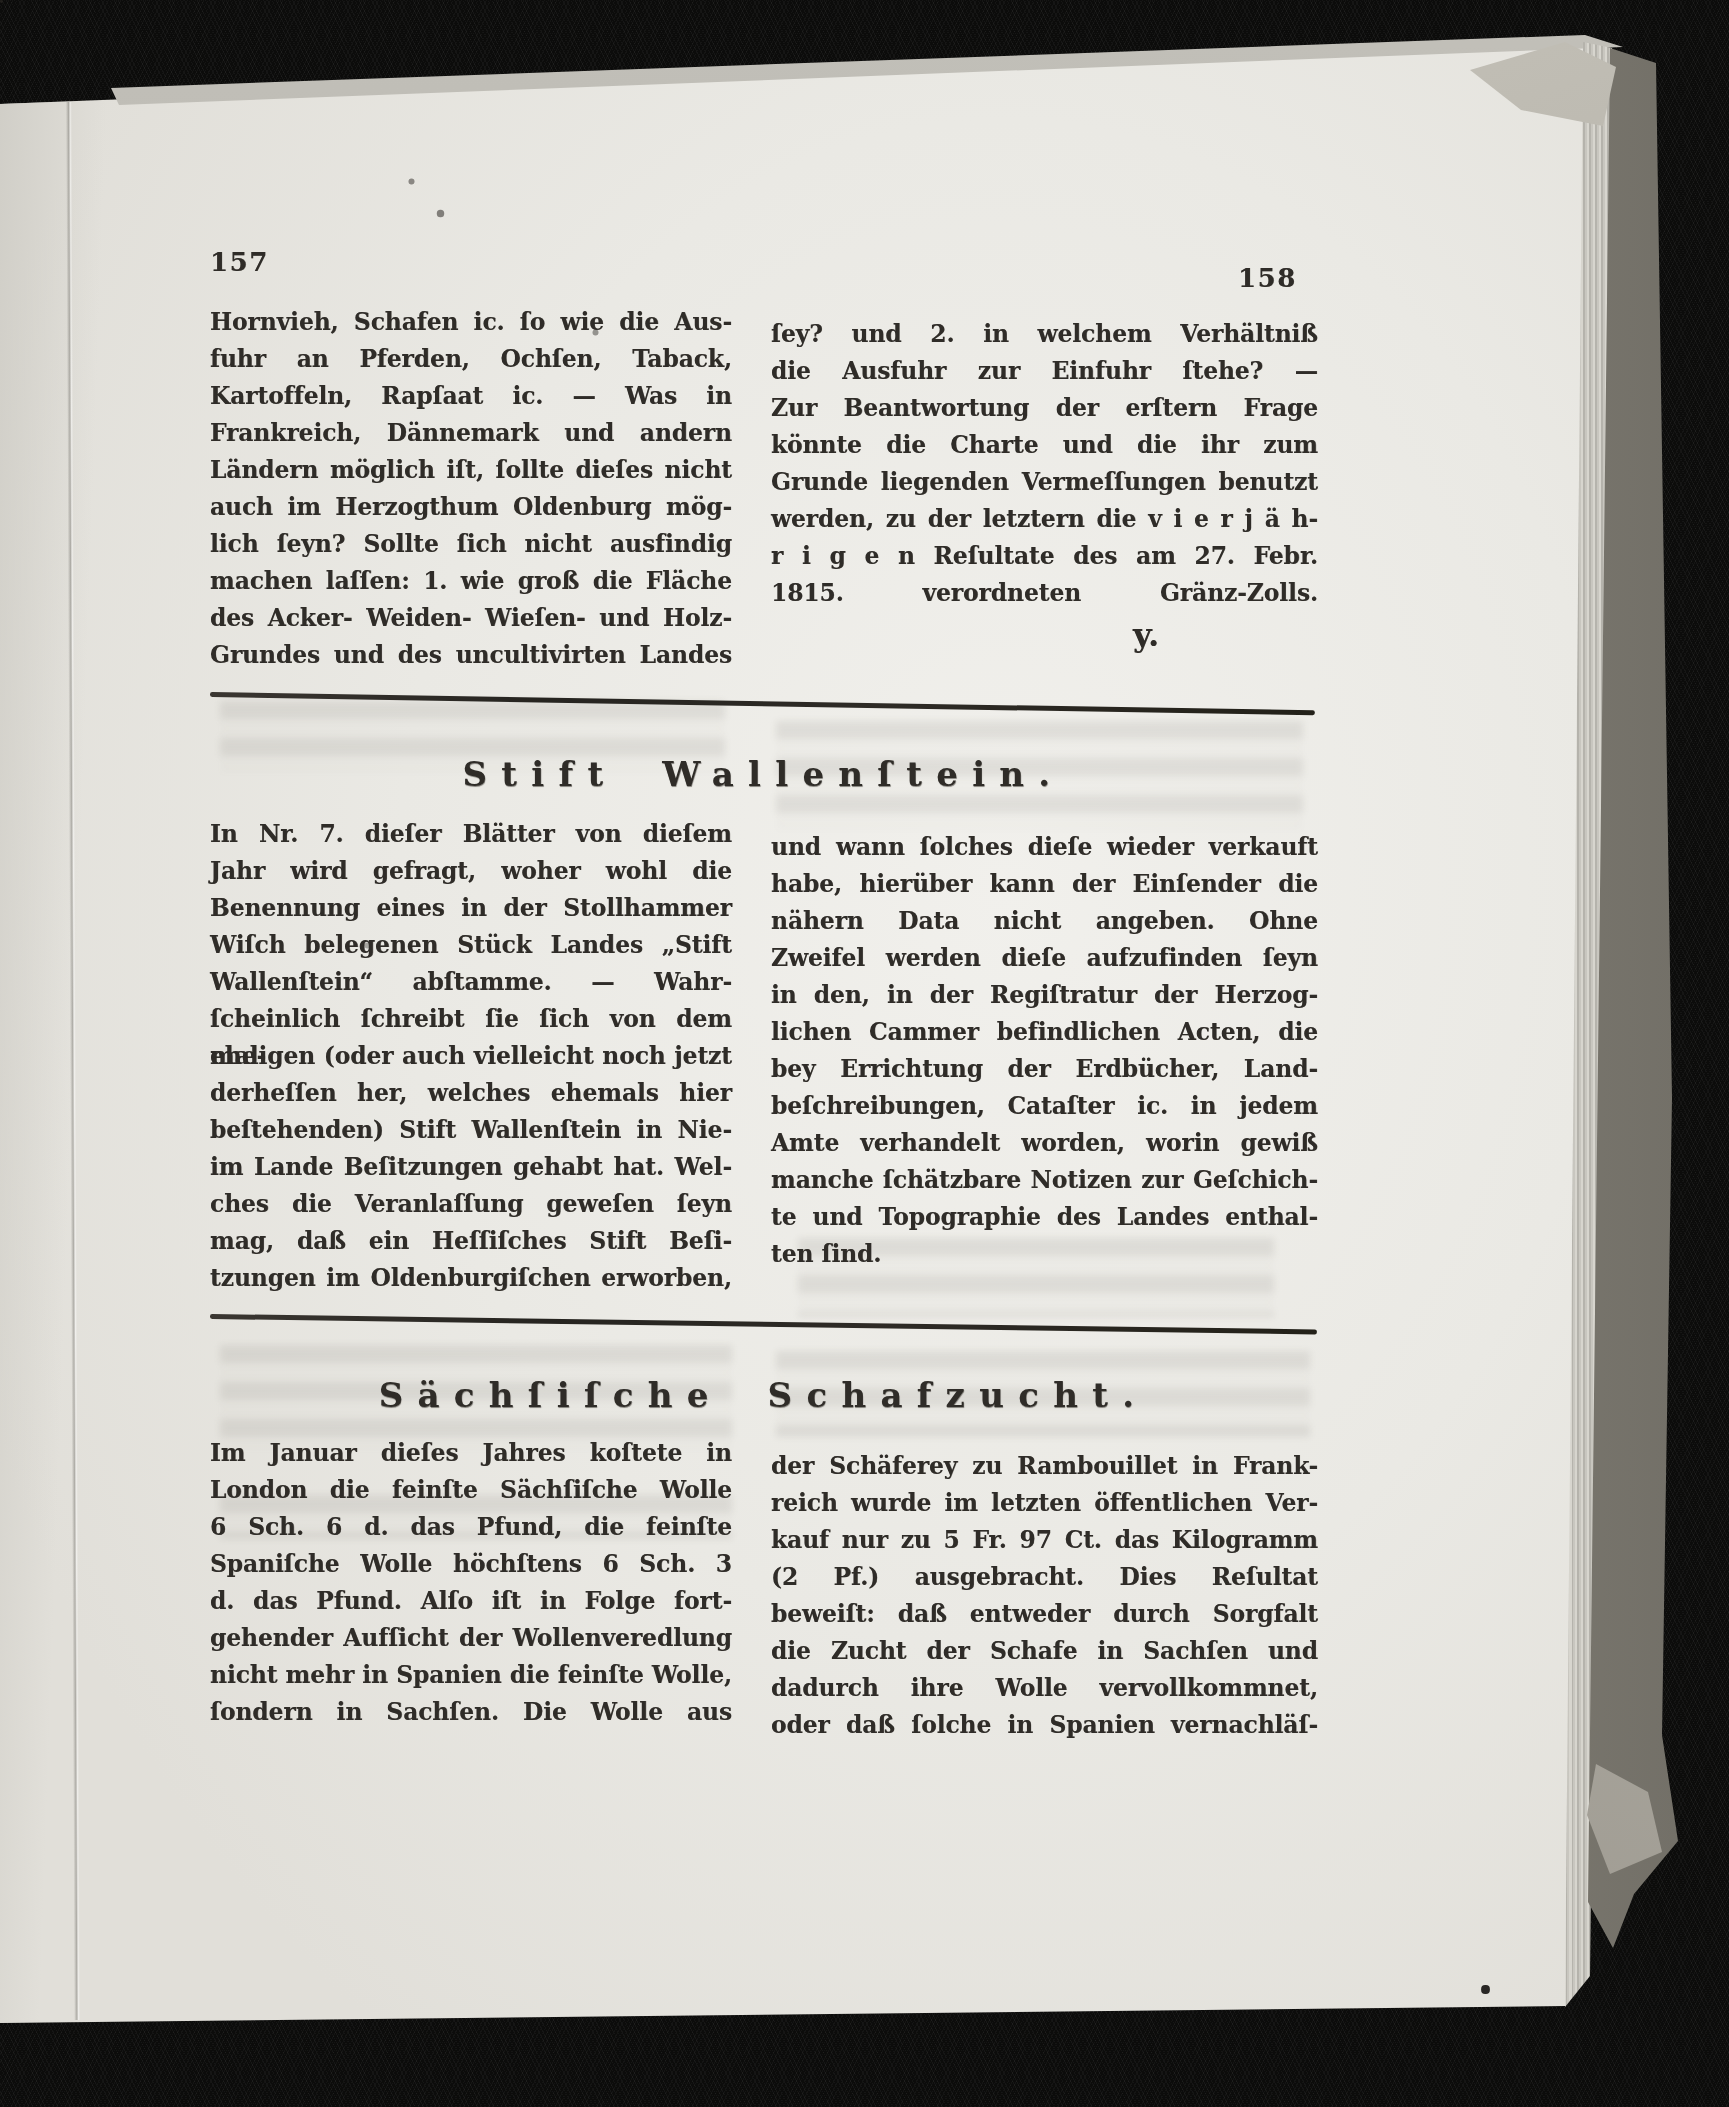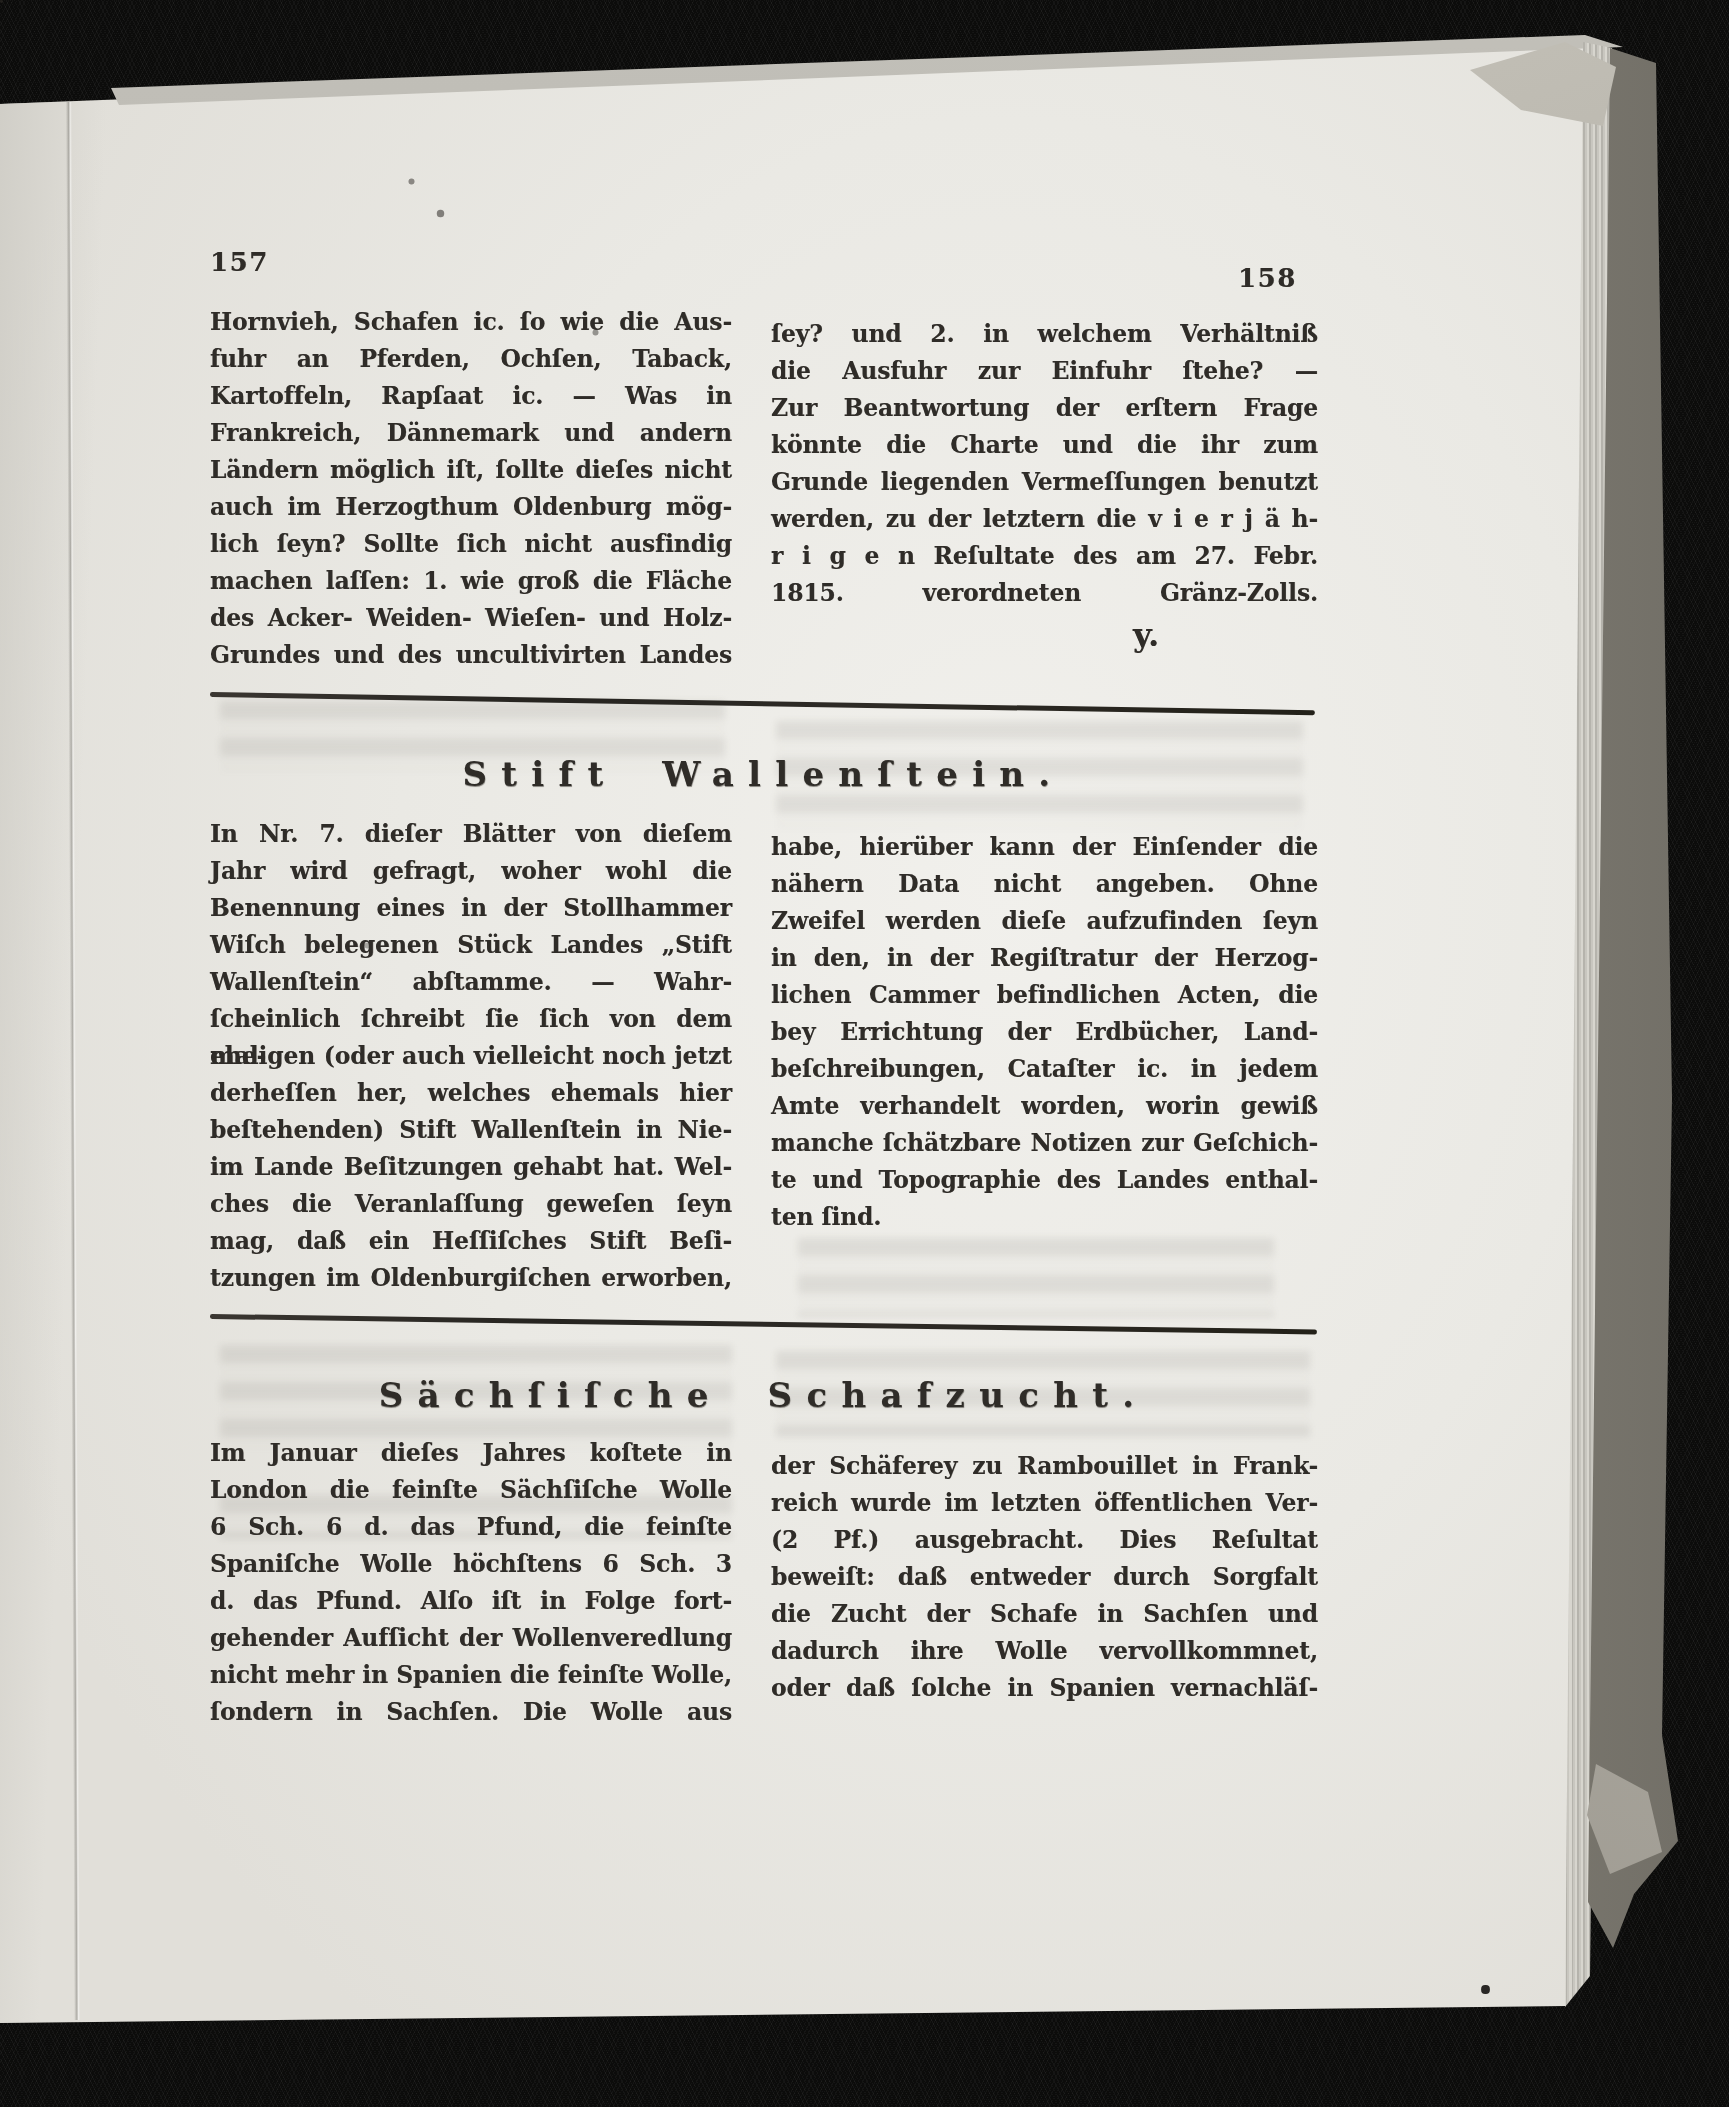--- a/index.html
+++ b/index.html
@@ -151,20 +151,21 @@
         <div class="line">ſcheinlich ſchreibt ſie ſich von dem ehe-</div>
         <div class="line">maligen (oder auch vielleicht noch jetzt</div>
         <div class="line">derheſſen her, welches ehemals hier</div>
         <div class="line">beſtehenden) Stift Wallenſtein in Nie-</div>
         <div class="line">im Lande Beſitzungen gehabt hat. Wel-</div>
         <div class="line">ches die Veranlaſſung geweſen ſeyn</div>
         <div class="line">mag, daß ein Heſſiſches Stift Beſi-</div>
         <div class="line">tzungen im Oldenburgiſchen erworben,</div>
       </div>
     <div class="col c-w-right">
+        <div class="line">und wann ſolches dieſe wieder verkauft</div>
         <div class="line">habe, hierüber kann der Einſender die</div>
         <div class="line">nähern Data nicht angeben. Ohne</div>
         <div class="line">Zweifel werden dieſe aufzufinden ſeyn</div>
         <div class="line">in den, in der Regiſtratur der Herzog-</div>
         <div class="line">lichen Cammer befindlichen Acten, die</div>
         <div class="line">bey Errichtung der Erdbücher, Land-</div>
         <div class="line">beſchreibungen, Cataſter ic. in jedem</div>
         <div class="line">Amte verhandelt worden, worin gewiß</div>
         <div class="line">manche ſchätzbare Notizen zur Geſchich-</div>
         <div class="line">te und Topographie des Landes enthal-</div>
@@ -180,20 +181,21 @@
         <div class="line">6 Sch. 6 d. das Pfund, die feinſte</div>
         <div class="line">Spaniſche Wolle höchſtens 6 Sch. 3</div>
         <div class="line">d. das Pfund. Alſo iſt in Folge fort-</div>
         <div class="line">gehender Aufſicht der Wollenveredlung</div>
         <div class="line">nicht mehr in Spanien die feinſte Wolle,</div>
         <div class="line">ſondern in Sachſen. Die Wolle aus</div>
       </div>
     <div class="col c-s-right">
         <div class="line">der Schäferey zu Rambouillet in Frank-</div>
         <div class="line">reich wurde im letzten öffentlichen Ver-</div>
+        <div class="line">kauf nur zu 5 Fr. 97 Ct. das Kilogramm</div>
         <div class="line">(2 Pf.) ausgebracht. Dies Reſultat</div>
         <div class="line">beweiſt: daß entweder durch Sorgfalt</div>
         <div class="line">die Zucht der Schafe in Sachſen und</div>
         <div class="line">dadurch ihre Wolle vervollkommnet,</div>
         <div class="line">oder daß ſolche in Spanien vernachläſ-</div>
       </div>
 
   </div>
 </div>
 

